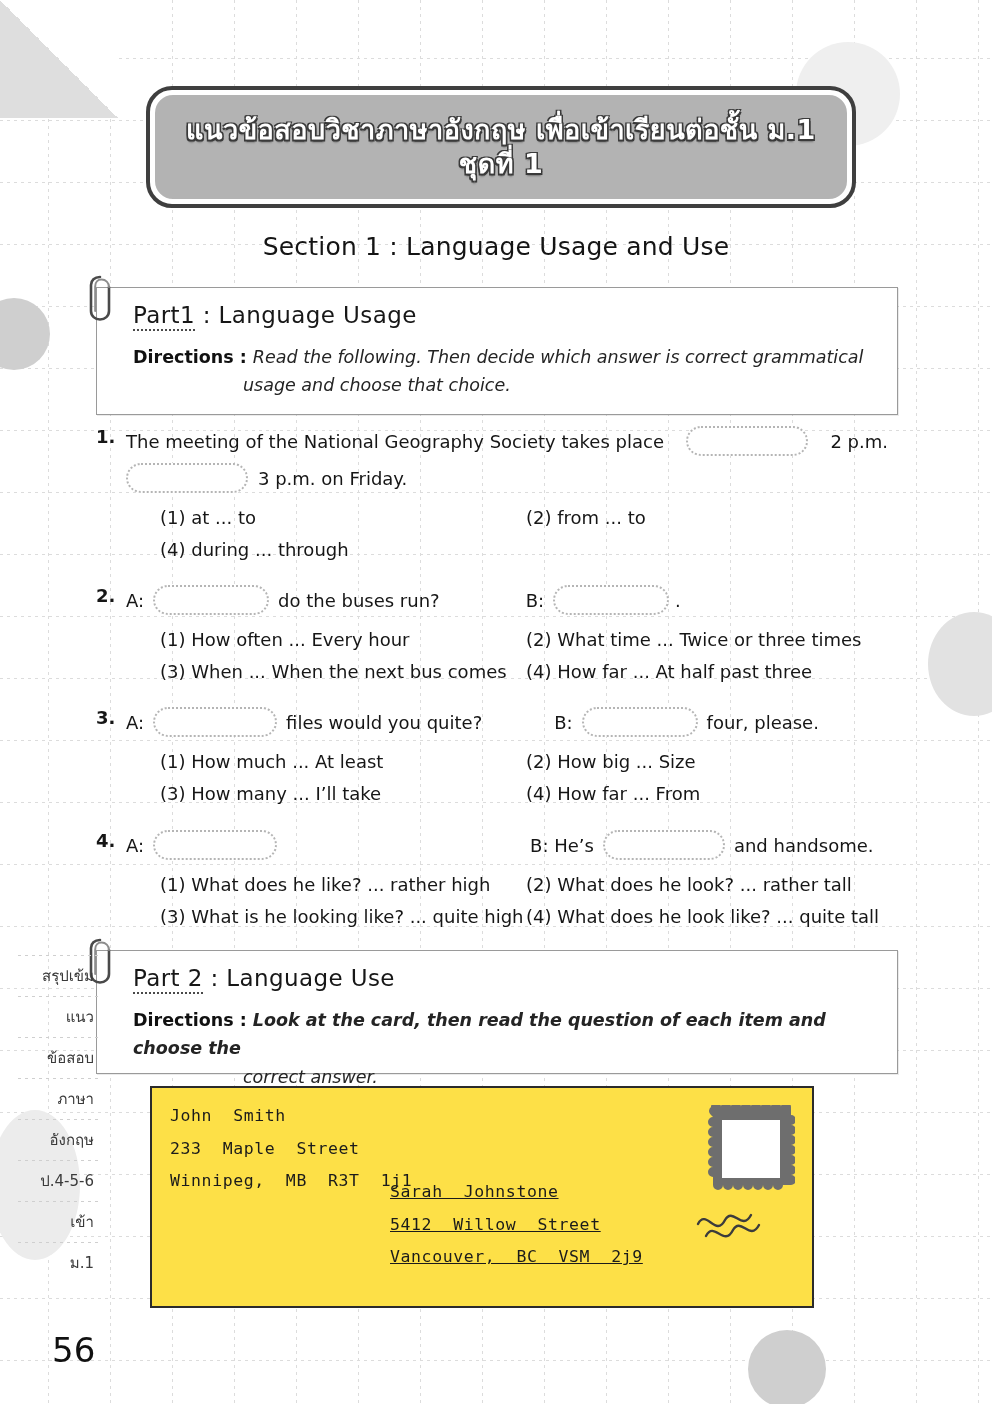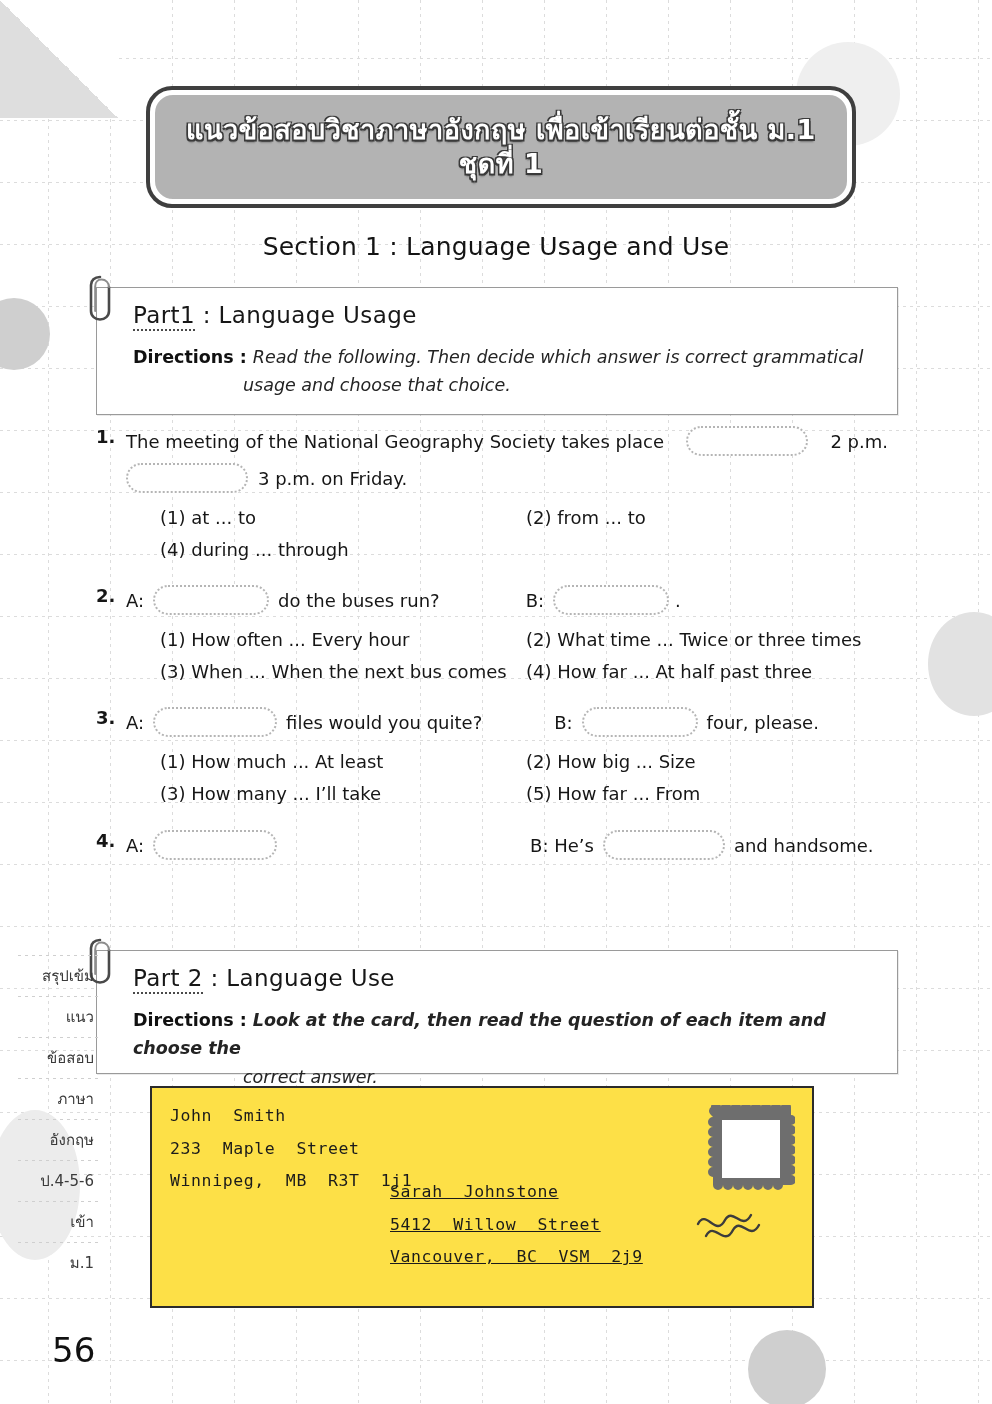--- a/index.html
+++ b/index.html
@@ -279,35 +279,45 @@
       <span class="blank w2" style="margin:0 9px;"></span>
       <span>four, please.</span>
     </div>
     <div class="choices">
       <div class="choice-row">
         <span class="choice left">(1) How much ... At least</span>
         <span class="choice">(2) How big ... Size</span>
       </div>
       <div class="choice-row">
         <span class="choice left">(3) How many ... I’ll take</span>
-        <span class="choice">(5) How far ... From</span>
+        <span class="choice">(4) How far ... From</span>
       </div>
     </div>
   </div>
 </div>
 
 <div class="q" style="top:830px;">
   <span class="q-num">4.</span>
   <div class="q-body">
     <div class="q-line">
       <span class="ab">A:</span>
       <span class="blank w3" style="margin:0 9px;"></span>
       <span class="ab" style="margin-left:244px;">B: He’s</span>
       <span class="blank w4" style="margin:0 9px;"></span>
       <span>and handsome.</span>
+    </div>
+    <div class="choices">
+      <div class="choice-row">
+        <span class="choice left">(1) What does he like? ... rather high</span>
+        <span class="choice">(2) What does he look? ... rather tall</span>
+      </div>
+      <div class="choice-row">
+        <span class="choice left">(3) What is he looking like? ... quite high</span>
+        <span class="choice">(4) What does he look like? ... quite tall</span>
+      </div>
     </div>
   </div>
 </div>
 
 <div class="dir-box p2">
   <svg class="clip" viewBox="0 0 26 48">
     <path d="M13 3 C7.5 3 4 6.5 4 11 L4 37 C4 42 8 45.5 13 45.5 C18 45.5 22 42 22 37 L22 13" fill="none" stroke="#4a4a4a" stroke-width="2.6" stroke-linecap="round"></path>
     <path d="M22 13 C22 8.5 18.6 5.6 14.6 5.6 C10.6 5.6 8.2 8.5 8.2 12.4 L8.2 37" fill="none" stroke="#8d8d8d" stroke-width="2" stroke-linecap="round"></path>
   </svg>
   <div class="part-title">

